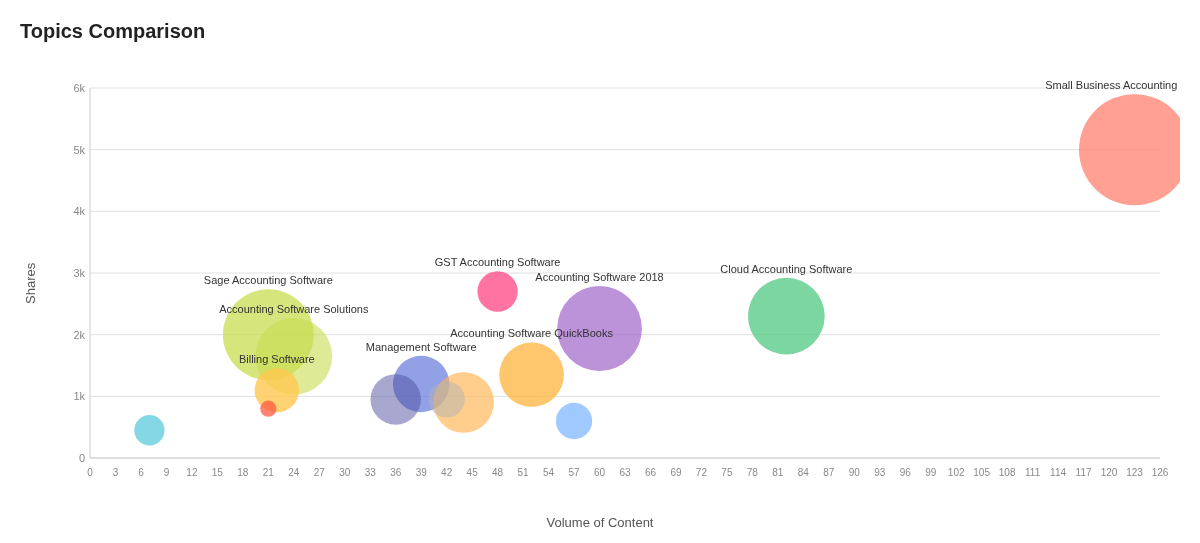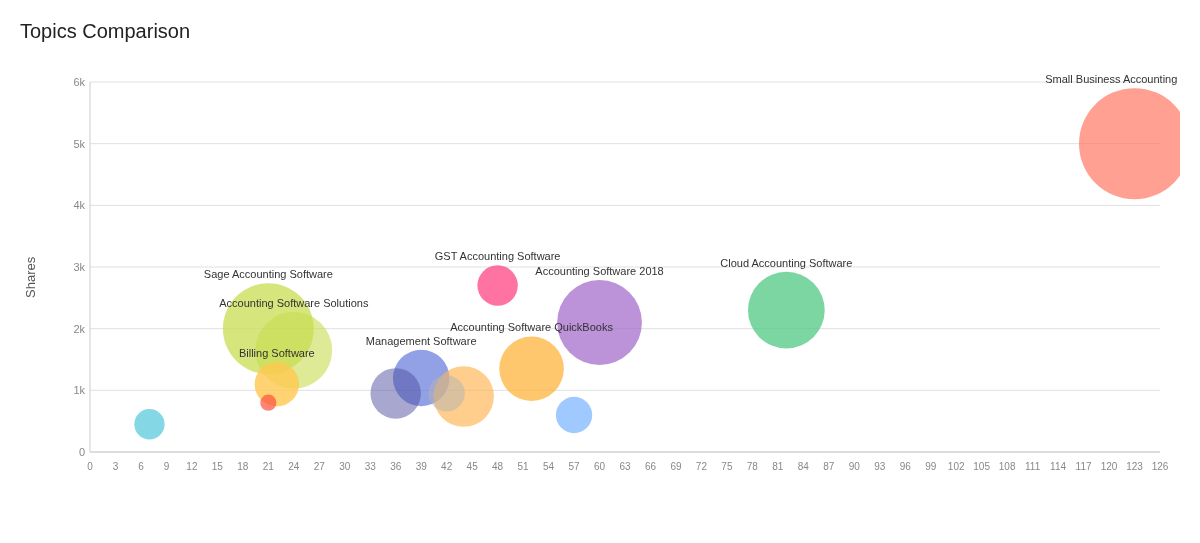--- a/index.html
+++ b/index.html
@@ -7,22 +7,22 @@
 
     .chart-container {
       padding: 20px 20px 10px 20px;
       width: 1200px;
       height: 543px;
       position: relative;
     }
 
     .chart-title {
       font-size: 20px;
-      font-weight: normal;
-      margin-bottom: 4px;
+      font-weight: bold;
+      margin-bottom: 10px;
       color: #222;
     }
 
     .chart-area {
       position: relative;
       width: 100%;
       height: 460px;
       display: flex;
     }
 
@@ -143,13 +143,14 @@
           <text x="231.8253968253968" y="289.95911949685535" text-anchor="middle" font-size="11" fill="#333">Billing Software</text>
           <circle cx="418.6507936507936" cy="329.5" r="30.283018867924532" fill="rgba(255,180,80,0.65)" stroke="none"></circle>
           <circle cx="350.7142857142857" cy="326.4166666666667" r="25.235849056603776" fill="rgba(80,80,160,0.5)" stroke="none"></circle>
           <circle cx="401.66666666666663" cy="326.4166666666667" r="18.169811320754718" fill="rgba(180,180,180,0.5)" stroke="none"></circle>
           <circle cx="104.44444444444444" cy="357.25" r="15.141509433962266" fill="rgba(80,200,220,0.7)" stroke="none"></circle>
           <circle cx="223.33333333333331" cy="335.6666666666667" r="8.075471698113208" fill="rgba(255,80,60,0.7)" stroke="none"></circle>
           <circle cx="529.047619047619" cy="348" r="18.169811320754718" fill="rgba(120,180,255,0.7)" stroke="none"></circle>
         </svg>
     </div>
   </div>
+  <div class="x-axis-label">Volume of Content</div>
 </div>
 
 </body></html>

